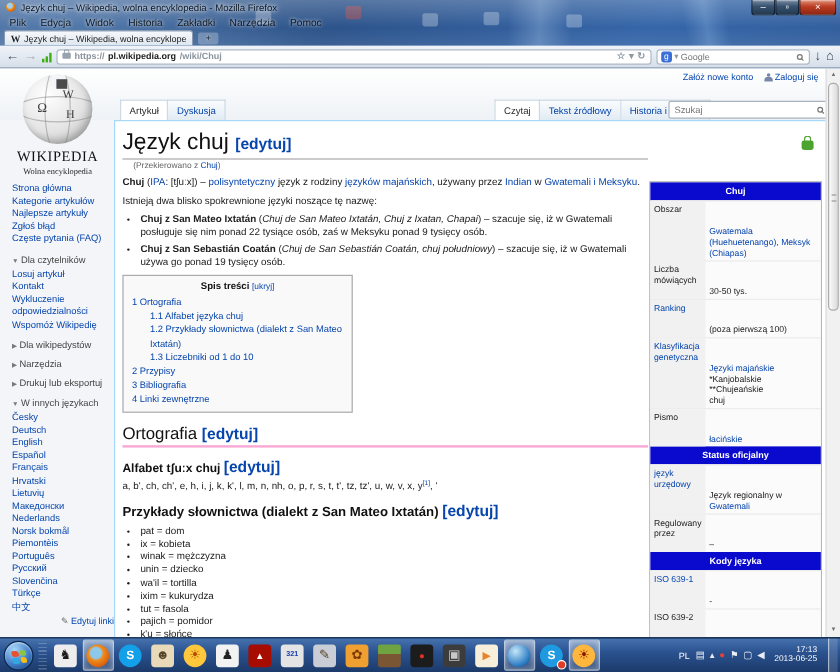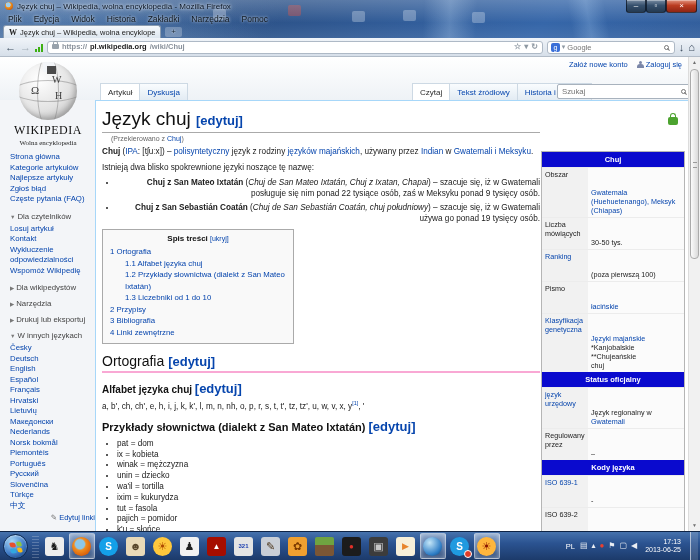--- a/index.html
+++ b/index.html
@@ -133,21 +133,21 @@
     border-left:1px solid #a7d7f9; border-top:1px solid #a7d7f9; padding:7px 4px 0 6px; overflow:hidden; }
   .col { width:438px; }
   .editlink { font-size:13px; color:#0645ad; font-weight:bold; }
   h1.fh { font-size:19px; font-weight:normal; color:#111; border-bottom:1px solid #aaa; padding-bottom:2px; }
   .redirect { font-size:7px; color:#666; margin:2px 0 0 9px; }
   .para { font-size:8.2px; line-height:12px; color:#202020; margin-top:4px; }
   .lk { color:#0645ad; }
   .b { font-weight:bold; }
   .i { font-style:italic; }
   ul.blist { margin:3px 0 0 15px; }
-  ul.blist li { font-size:8.2px; line-height:11px; color:#202020; margin-bottom:3px;text-align:right; }
+  ul.blist li { font-size:8.2px; line-height:11px; color:#202020; margin-bottom:3px; }
   .toc { width:192px; border:1px solid #aaa; background:#f9f9f9; padding:4px 7px 5px; margin-top:5px; font-size:7.8px; }
   .toc-head { text-align:center; margin-bottom:3px; }
   .toc-title { font-weight:bold; font-size:8px; color:#111; }
   .toc-toggle { font-size:7px; color:#0645ad; }
   .toc-item { display:block; color:#0645ad; line-height:11.5px; text-decoration:none; }
   .toc-item.lv2 { margin-left:15px; }
   h2.fh2 { font-size:14px; font-weight:normal; color:#111; border-bottom:2px solid #f9a8d4; margin-top:9px; padding-bottom:2px; }
   h3.fh3 { font-size:10px; font-weight:bold; color:#111; margin-top:8px; }
   h3.fh3.big { font-size:11px; }
   .alphabet { font-size:8.2px; color:#202020; margin-top:4px; }
@@ -464,21 +464,21 @@
               <a class="toc-item lv2">1.2 Przykłady słownictwa (dialekt z San Mateo Ixtatán)</a>
               <a class="toc-item lv2">1.3 Liczebniki od 1 do 10</a>
               <a class="toc-item lv1">2 Przypisy</a>
               <a class="toc-item lv1">3 Bibliografia</a>
               <a class="toc-item lv1">4 Linki zewnętrzne</a>
             </div>
         </div>
 
         <h2 class="fh2"><span>Ortografia</span> <span class="editlink">[edytuj]</span></h2>
 
-        <h3 class="fh3"><span>Alfabet języka chuj</span> <span class="editlink">[edytuj]</span></h3>
+        <h3 class="fh3"><span>Alfabet tʃuːx chuj</span> <span class="editlink">[edytuj]</span></h3>
         <div class="alphabet"><span>a, b', ch, ch', e, h, i, j, k, k', l, m, n, nh, o, p, r, s, t, t', tz, tz', u, w, v, x, y</span><sup>[1]</sup><span>, '</span></div>
 
         <h3 class="fh3 big"><span>Przykłady słownictwa (dialekt z San Mateo Ixtatán)</span> <span class="editlink">[edytuj]</span></h3>
         <ul class="vocab">
 
         <li>pat = dom</li>
             <li>ix = kobieta</li>
             <li>winak = mężczyzna</li>
             <li>unin = dziecko</li>
             <li>wa'il = tortilla</li>
@@ -513,34 +513,34 @@
                   </div>
 
                   <div class="ib-row">
                     <div class="ib-label"><span class=" lk">Ranking</span></div>
                     <div class="ib-value">
                       
                     <span>(poza pierwszą 100)</span></div>
                   </div>
 
                   <div class="ib-row">
-                    <div class="ib-label"><span>Pismo</span></div>
-                    <div class="ib-value">
-                      
-                    <span class=" lk">łacińskie</span></div>
-                  </div>
-
-                  <div class="ib-row">
                     <div class="ib-label"><span class=" lk">Klasyfikacja genetyczna</span></div>
                     <div class="ib-value">
                       
                     <span class=" lk">Języki majańskie
 </span><span>*Kanjobalskie
 **Chujeańskie
 chuj</span></div>
+                  </div>
+
+                  <div class="ib-row">
+                    <div class="ib-label"><span>Pismo</span></div>
+                    <div class="ib-value">
+                      
+                    <span class=" lk">łacińskie</span></div>
                   </div>
                 </div>
             </div>
 
             <div>
               <div class="ib-header">Status oficjalny</div>
               <div>
 
                   <div class="ib-row">
                     <div class="ib-label"><span class=" lk">język urzędowy</span></div>

